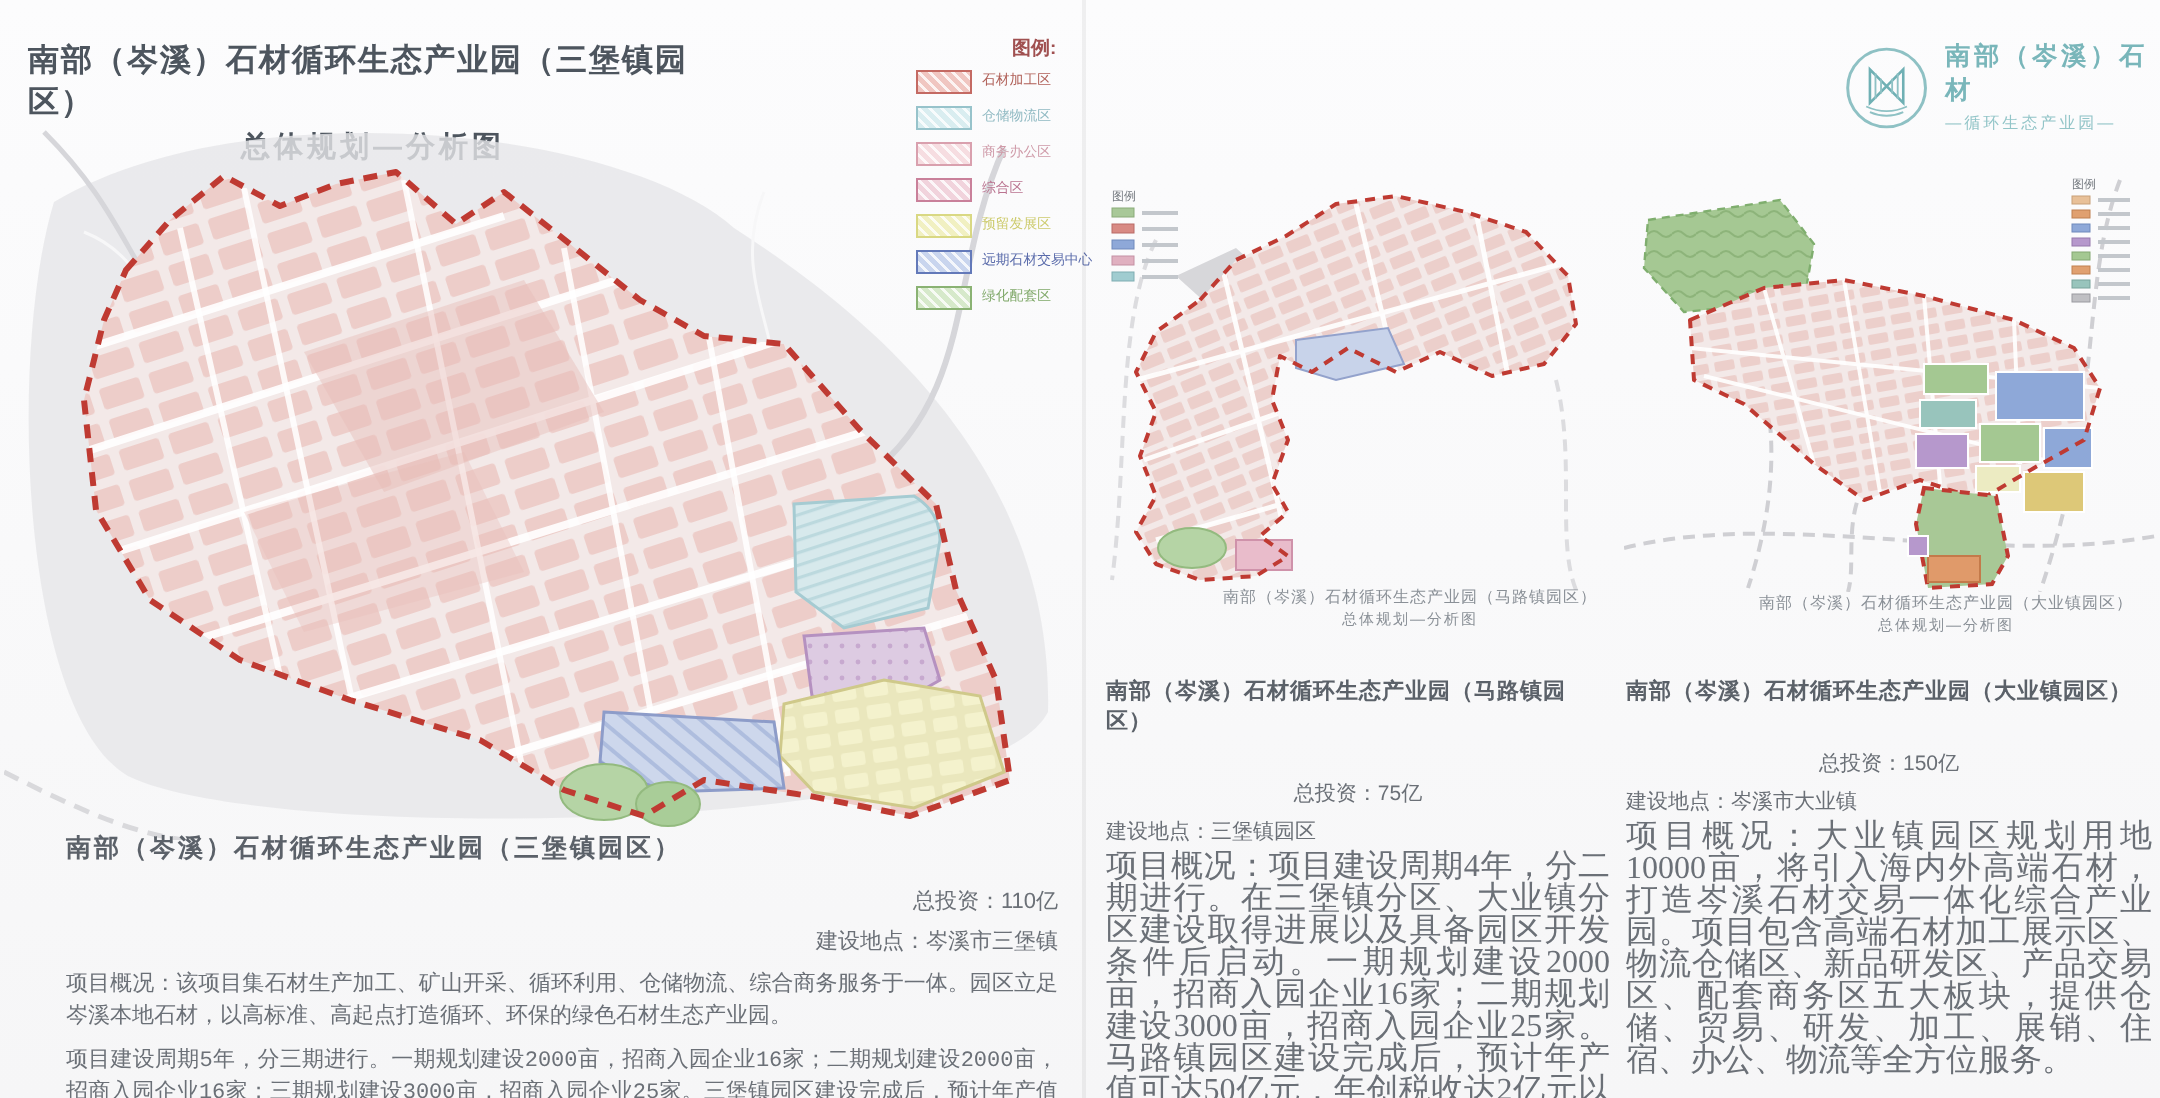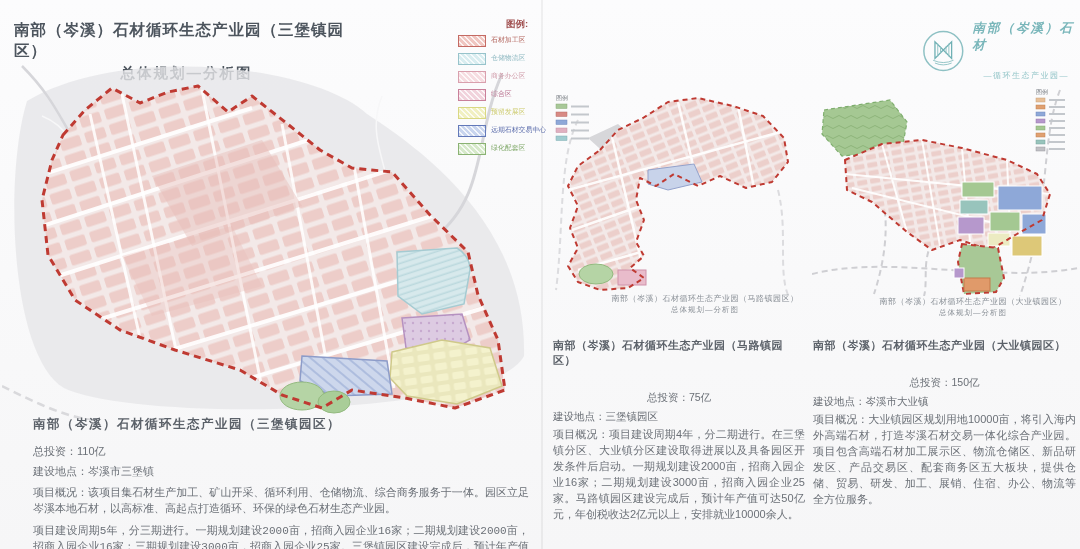--- a/index.html
+++ b/index.html
@@ -13,37 +13,37 @@
   .main-title .l2{font-size:14.5px;font-weight:700;letter-spacing:2px;text-align:center;width:345px;margin-top:2px;}
   .legend{position:absolute;left:458px;top:18px;width:80px;}
   .legend-header{font-size:9.5px;font-weight:700;color:#a05050;margin-bottom:4px;margin-left:48px;}
   .legend-row{display:flex;margin-bottom:6px;}
   .swatch{width:26px;height:10px;border:1px solid #999;flex:0 0 auto;position:relative;overflow:hidden;}
   .swatch::after{content:"";position:absolute;inset:0;
      background:repeating-linear-gradient(45deg,rgba(255,255,255,0) 0 2.5px,rgba(255,255,255,.8) 2.5px 4px);}
   .legend-label{font-size:7.5px;margin-left:5px;white-space:nowrap;transform:scale(.92);transform-origin:left center;}
   .info-left{position:absolute;left:33px;top:416px;width:496px;color:#6b7077;}
   .info-left .hd{font-size:12.5px;font-weight:700;color:#5b6169;letter-spacing:1.5px;}
-  .info-left .ln{font-size:11px;margin-top:4px;line-height:16px;}
+  .info-left .ln{font-size:11px;margin-top:4px;line-height:16px;text-align:right;}
   .info-left .para{font-size:11px;margin-top:6px;line-height:16px;text-align:justify;font-family:Liberation Mono, monospace;}
   .kv-gap{margin-top:10px !important;}
   
   .caption{position:absolute;text-align:center;color:#8a9097;}
   .caption .c1{font-size:8px;letter-spacing:.5px;}
   .caption .c2{font-size:7.5px;margin-top:1px;letter-spacing:1px;}
   .info-sm{position:absolute;color:#6b7077;}
   .info-sm .hd{font-size:11px;font-weight:700;color:#5b6169;letter-spacing:.5px;}
   .info-sm .ln{font-size:10.5px;margin-top:4px;line-height:15px;}
-  .info-sm .para{font-size:11px;margin-top:2px;line-height:16px;text-align:justify;}
+  .info-sm .para{font-size:16px;margin-top:2px;line-height:16px;text-align:justify;font-family:Liberation Serif, serif;}
   .inv-gap{margin-top:22px !important;text-align:center;}
   
   .logo{position:absolute;left:922px;top:20px;display:flex;align-items:center;}
   .logo-text{margin-left:8px;color:#79b6ba;}
-  .logo-text .t1{font-size:12.5px;font-weight:700;letter-spacing:2px;font-style:italic;}
-  .logo-text .t2{font-size:8px;color:#93c5c8;letter-spacing:1.5px;margin-top:16px;text-align:center;}
+  .logo-text .t1{font-size:12.5px;font-weight:700;letter-spacing:2px;}
+  .logo-text .t2{font-size:8px;color:#93c5c8;letter-spacing:1.5px;margin-top:2px;}
   svg{display:block;}
 </style>
 </head>
 <body>
 
 <div id="stage">
 
   <div class="main-title">
     <div class="l1">南部（岑溪）石材循环生态产业园（三堡镇园区）</div>
     <div class="l2">总体规划—分析图</div>

